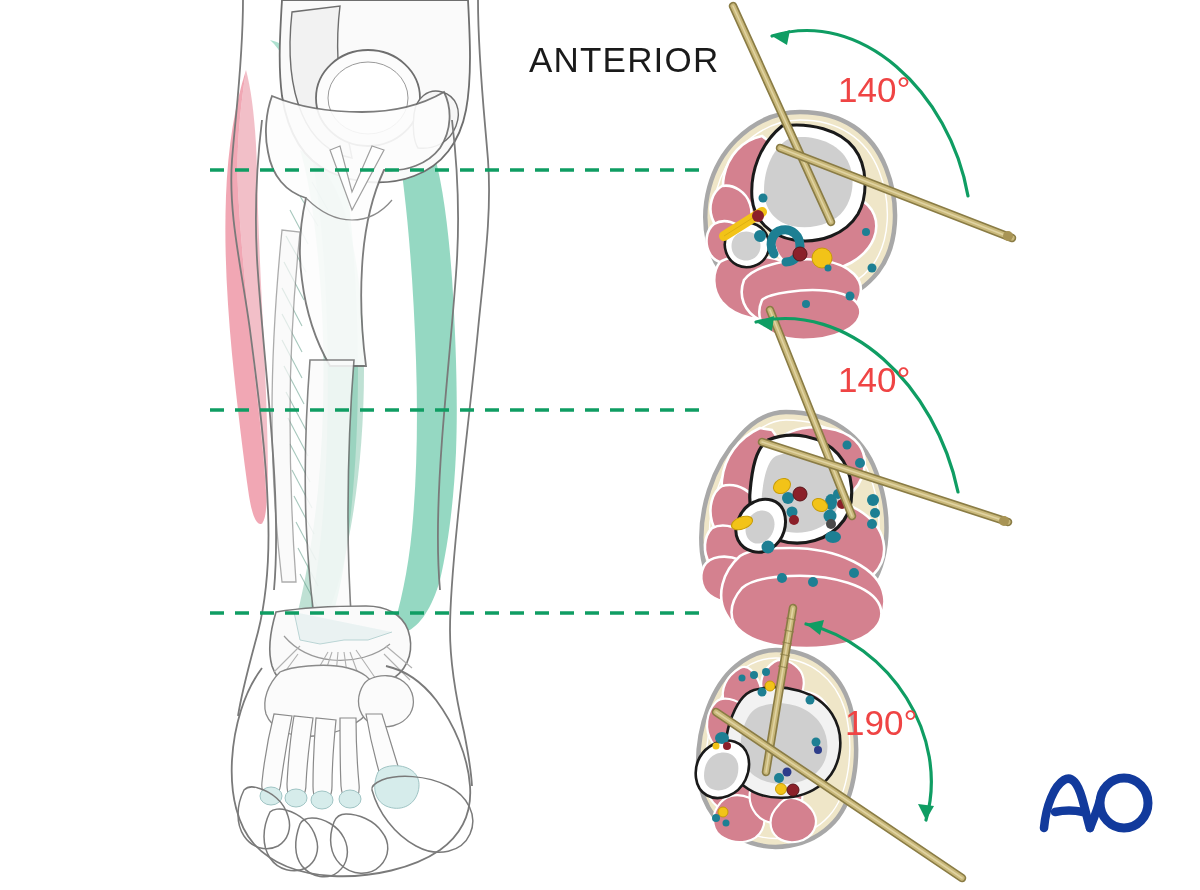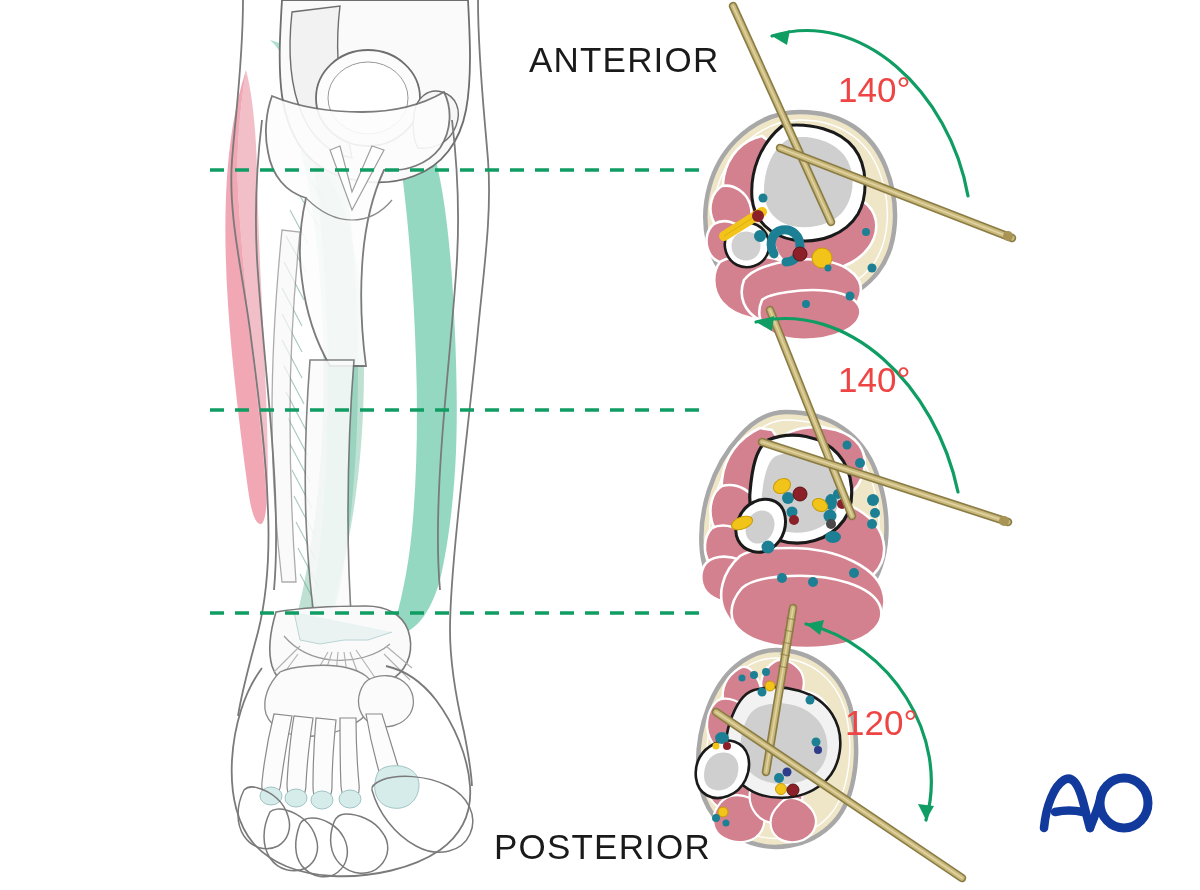--- a/index.html
+++ b/index.html
@@ -496,27 +496,26 @@
 
     <g>
       <path d="M806,624 C890,644 950,736 926,820" fill="none" stroke="#0f9d63" stroke-width="3.2" stroke-linecap="round"></path>
       <path d="M806,624 L824,620 L820,635 Z" fill="#0f9d63"></path>
       <path d="M926,820 L918,804 L934,806 Z" fill="#0f9d63"></path>
     </g>
   </svg>
 
   <div class="lbl" id="anterior-label">ANTERIOR</div>
 
-  <div class="lbl" id="posterior-label">POSTERIOR</div>
 
   <div class="angle-lbl" id="angle-1">140°</div>
 
   <div class="angle-lbl" id="angle-2">140°</div>
 
-  <div class="angle-lbl" id="angle-3">120°</div>
+  <div class="angle-lbl" id="angle-3">190°</div>
 
   <svg id="ao-logo" viewBox="0 0 120 62">
     <g fill="none" stroke="#123a9c" stroke-width="8.5" stroke-linecap="round" stroke-linejoin="round">
       <path d="M8,56 C10,34 18,14 28,8 C36,3 42,12 46,26 C50,40 52,50 54,56"></path>
       <path d="M19,40 C28,38 38,38 47,40"></path>
       <path d="M54,56 C58,46 62,36 64,28"></path>
     </g>
     <ellipse cx="88" cy="31" rx="24" ry="25" fill="none" stroke="#123a9c" stroke-width="9"></ellipse>
   </svg>
 

